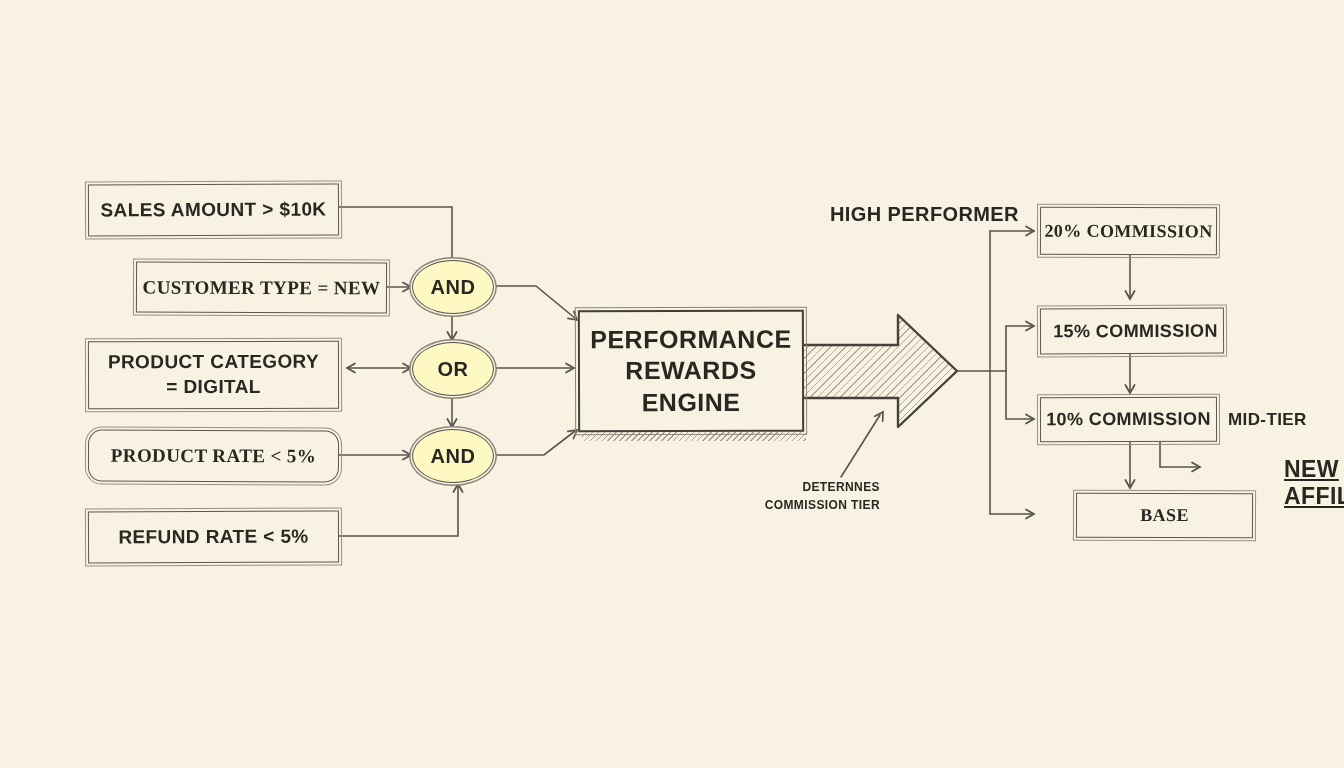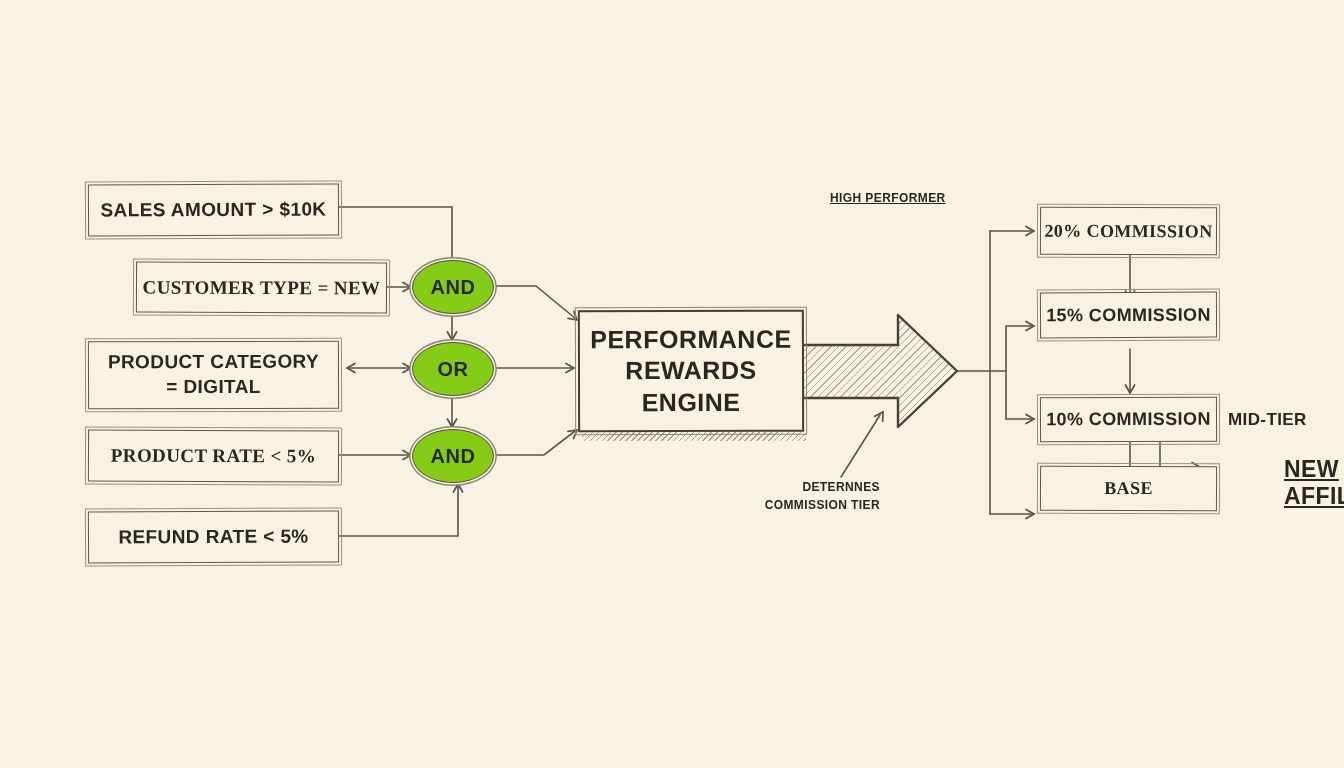--- a/index.html
+++ b/index.html
@@ -34,21 +34,21 @@
   .cond{left:88px;width:249px;font-size:19px;}
   .tier{left:1040px;width:175px;font-size:18px;}
   .engine{
     left:578px;top:310px;width:222px;height:118px;
     font-size:25px;line-height:1.25;letter-spacing:.5px;
     border:2.3px solid #433e36;outline:1.3px solid #8d8575;outline-offset:2px;
   }
   .gate{
     position:absolute;left:412px;width:80px;height:52px;z-index:3;
     display:flex;align-items:center;justify-content:center;
-    background:#84cc16;border:1.8px solid #565047;border-radius:50%;
+    background:#fef9c3;border:1.8px solid #565047;border-radius:50%;
     box-shadow:0 0 0 1.5px #f7f2e2,0 0 0 3px #8d8575;
     font-weight:bold;font-size:20px;letter-spacing:.5px;
   }
   .note{
     position:absolute;z-index:3;font-weight:bold;letter-spacing:.4px;
     white-space:pre-line;
   }
   .multiline{white-space:pre-line;}
   .r1{transform:rotate(-.25deg);} .r2{transform:rotate(.2deg);font-family:Liberation Serif, serif;} .r3{transform:rotate(-.15deg);}
 </style>
@@ -110,21 +110,21 @@
   <div class="box cond r1" style="top:184px;height:50px;">
     <span>SALES AMOUNT &gt; $10K</span>
   </div>
   <div class="box cond r2" style="top:262px;height:49px;margin-left:48px;">
     <span>CUSTOMER TYPE = NEW</span>
   </div>
   <div class="box cond r3" style="top:341px;height:66px;line-height:1.3;">
     <span class="multiline">PRODUCT CATEGORY
 = DIGITAL</span>
   </div>
-  <div class="box cond r2" style="top:430px;height:50px;">
+  <div class="box cond r2" style="top:430px;height:50px;border-radius:14px;">
     <span>PRODUCT RATE &lt; 5%</span>
   </div>
   <div class="box cond r1" style="top:511px;height:50px;">
     <span>REFUND RATE &lt; 5%</span>
   </div>
 
   <div class="gate" style="top:260px;">
     <span>AND</span>
   </div>
   <div class="gate" style="top:342px;">
@@ -136,29 +136,29 @@
 
   <div class="box engine r3">
     <span class="multiline">PERFORMANCE
 REWARDS
 ENGINE</span>
   </div>
 
   <div class="box tier r2" style="top:207px;height:46px;">
     <span>20% COMMISSION</span>
   </div>
-  <div class="box tier r1" style="top:292px;height:44px;">
+  <div class="box tier r1" style="top:308px;height:44px;padding-left:7px;">
     <span>15% COMMISSION</span>
   </div>
   <div class="box tier r3" style="top:397px;height:43px;">
     <span>10% COMMISSION</span>
   </div>
-  <div class="box tier r2" style="top:466px;height:43px;">
+  <div class="box tier r2" style="top:493px;height:43px;margin-left:36px;">
     <span>BASE</span>
   </div>
 
-  <div class="note" style="left:830px;top:191px;font-size:12px;text-decoration:underline;">HIGH PERFORMER</div>
+  <div class="note" style="left:830px;top:203px;font-size:20px;">HIGH PERFORMER</div>
   <div class="note" style="left:1228px;top:410px;font-size:17px;">MID-TIER</div>
   <div class="note" style="left:1284px;top:456px;font-size:23px;text-decoration:underline;">NEW AFFILATE</div>
   <div class="note" style="left:680px;top:478px;width:200px;text-align:right;font-size:12px;line-height:1.5;">DETERNNES
 COMMISSION TIER</div>
 
 </div>
 
 </body></html>

